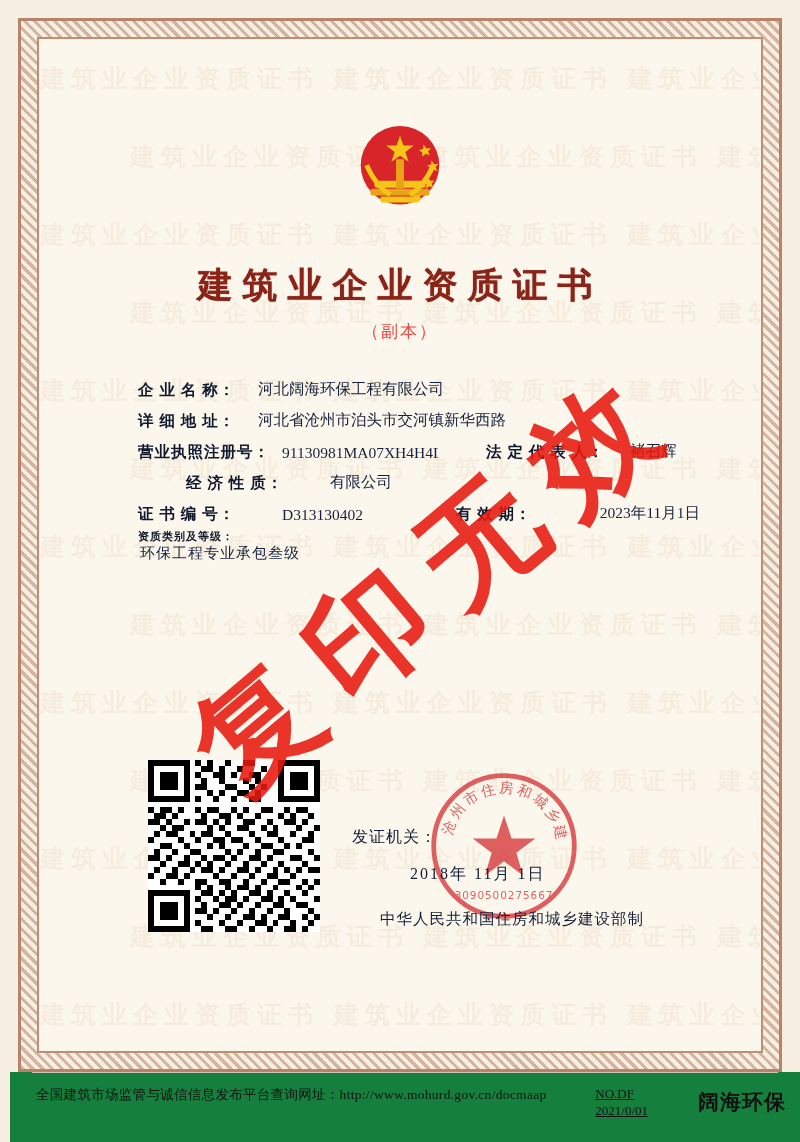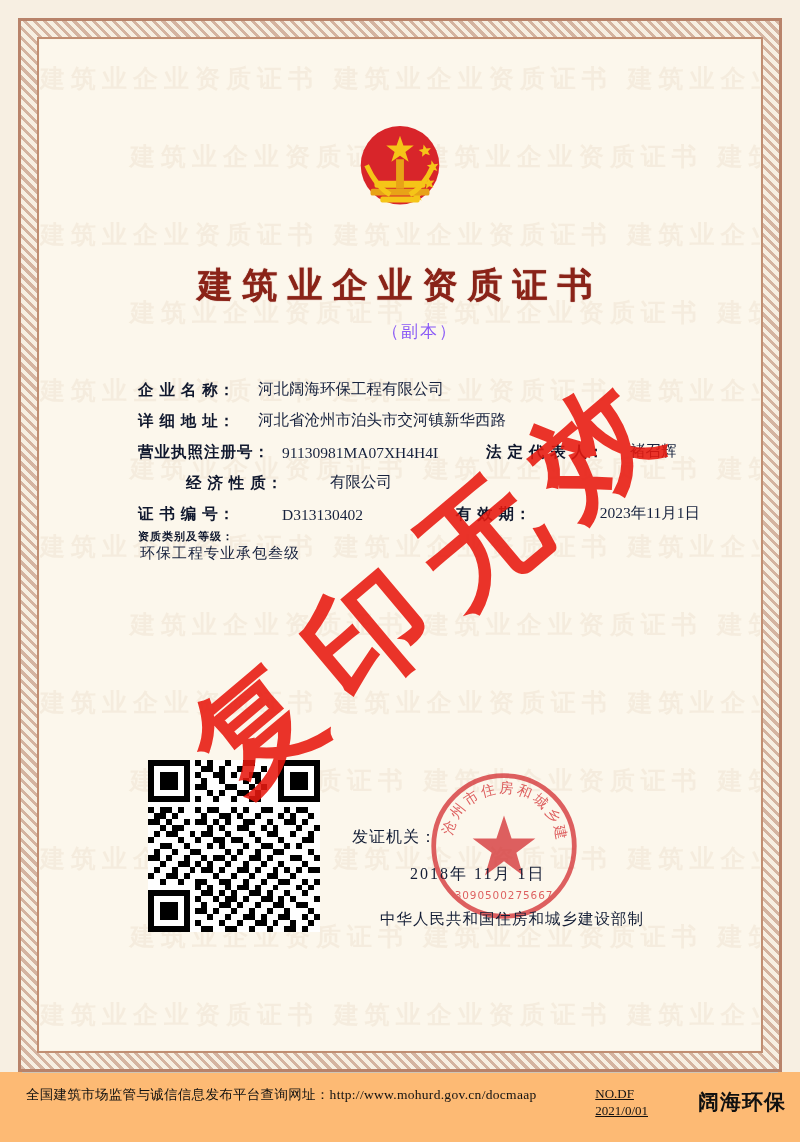--- a/index.html
+++ b/index.html
@@ -90,22 +90,21 @@
     text-shadow: 0 0 1px #8a2318;
   }
   .subtitle {
     position: absolute;
     top: 280px;
     left: 0;
     width: 100%;
     text-align: center;
     font-size: 17px;
     letter-spacing: 2px;
-    color: #8b5cf6;
-    padding-left: 20px;
+    color: #ef4444;
   }
 
   
   .fields {
     position: absolute;
     left: 98px;
     top: 330px;
     right: 60px;
   }
   .row {
@@ -212,25 +211,25 @@
     bottom: 128px;
     width: 152px;
     height: 152px;
     opacity: 0.72;
     pointer-events: none;
   }
 
   
   .footer {
     position: absolute;
-    left: 0;
+    left: 10px;
     right: 0;
     bottom: 0;
     height: 70px;
-    background: #fdba74;
+    background: #15803d;
   }
   .footer-sep {
     position: absolute;
     left: 22px;
     right: 22px;
     top: 0;
     border-top: 1px solid #cfc6b6;
   }
   .footer-text {
     position: absolute;

